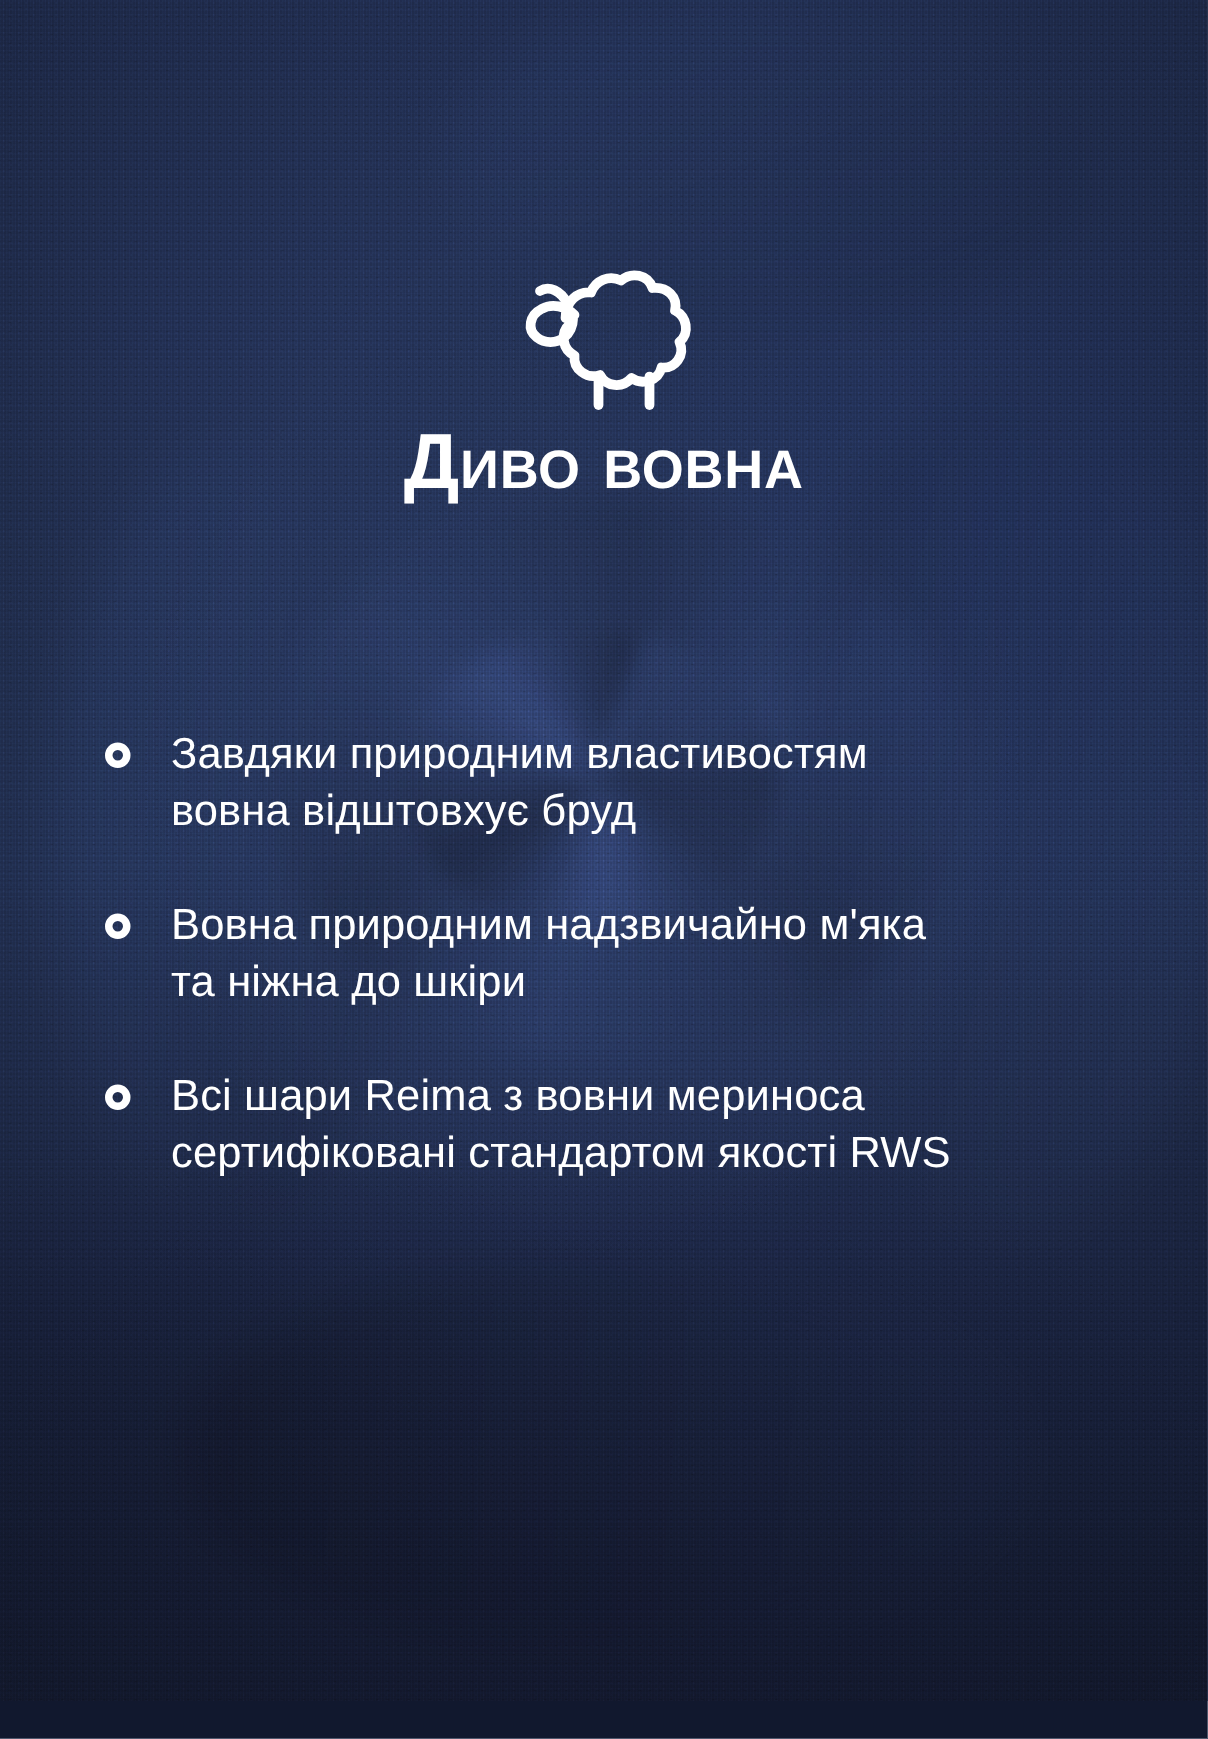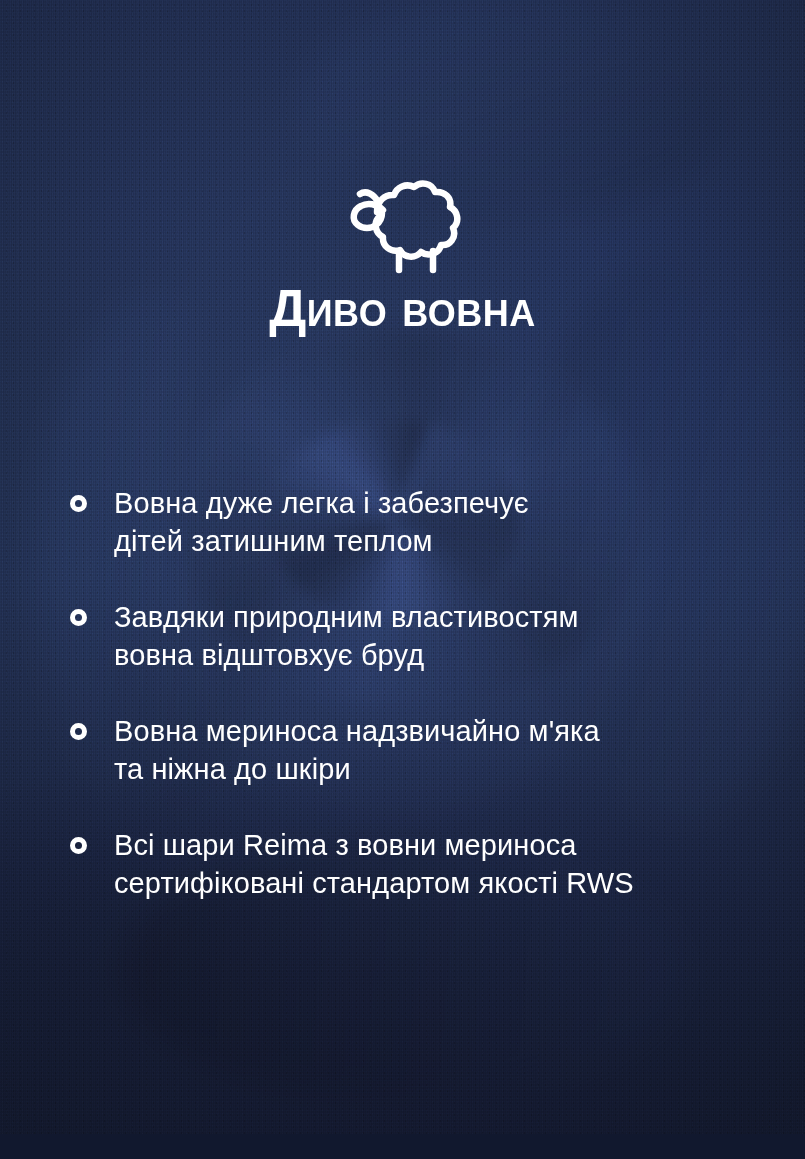--- a/index.html
+++ b/index.html
@@ -255,35 +255,30 @@
 
         <path d="M62 77 L62 94"></path>
         <path d="M96 75 L96 94"></path>
       </g>
     </svg>
 
     <div class="title">Диво вовна</div>
 
     <div class="bullets">
 
-      <div class="bullet-row">
-        <span class="bullet-marker"></span>
-        <span class="bullet-text">Вовна дуже легка і забезпечує
-дітей затишним теплом</span>
-      </div>
 
       <div class="bullet-row">
         <span class="bullet-marker"></span>
         <span class="bullet-text">Завдяки природним властивостям
 вовна відштовхує бруд</span>
       </div>
 
       <div class="bullet-row">
         <span class="bullet-marker"></span>
-        <span class="bullet-text">Вовна мериноса надзвичайно м'яка
+        <span class="bullet-text">Вовна природним надзвичайно м'яка
 та ніжна до шкіри</span>
       </div>
 
       <div class="bullet-row">
         <span class="bullet-marker"></span>
         <span class="bullet-text">Всі шари Reima з вовни мериноса
 сертифіковані стандартом якості RWS</span>
       </div>
 
     </div>

